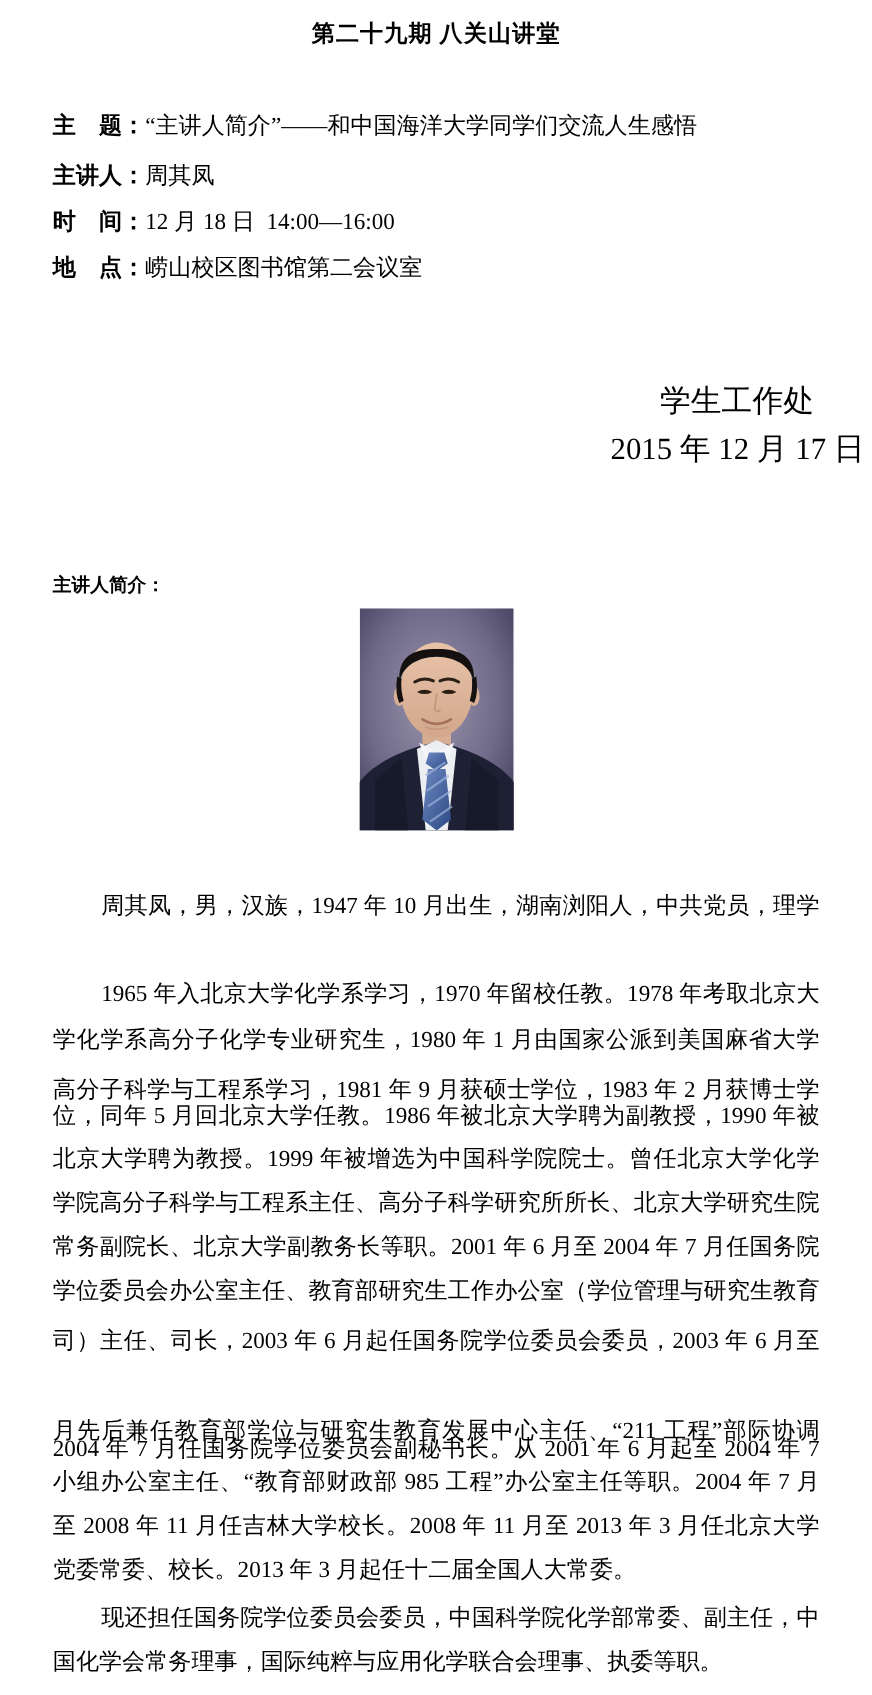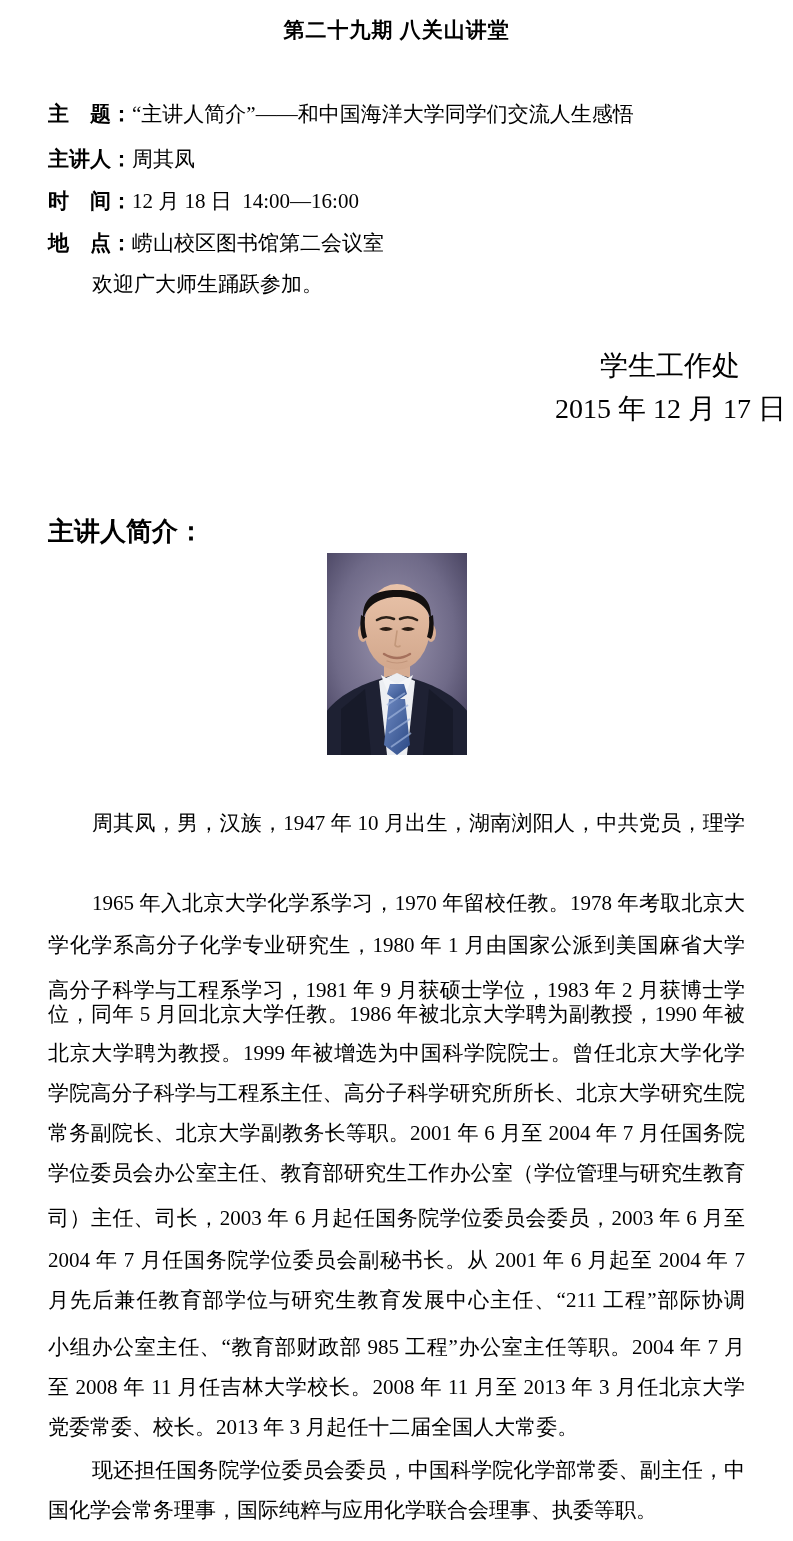--- a/index.html
+++ b/index.html
@@ -18,21 +18,21 @@
   
   .row{
     position:absolute;left:48px;width:700px;
     font-size:21px;line-height:26px;white-space:nowrap;
   }
   .lbl{font-weight:bold;}
   .val{white-space:pre;}
   
   .signoff{position:absolute;font-size:28px;line-height:26px;white-space:pre;}
   
-  .bio-h{position:absolute;left:48px;font-size:26px;font-weight:bold;line-height:26px;}
+  .bio-h{position:absolute;left:48px;font-size:17px;font-weight:bold;line-height:26px;}
   
   .bl{
     position:absolute;left:48px;width:697px;
     font-size:21px;line-height:25px;
     text-align:justify;text-align-last:justify;
   }
   .bl.end{text-align:left;text-align-last:left;}
   .bl.ind{padding-left:44px;width:653px;}
   
   .photo{
@@ -56,21 +56,20 @@
   </div>
 
   <div class="row" style="top:188px">
     <span class="lbl">时　间：</span><span class="val">12 月 18 日  14:00—16:00</span>
   </div>
 
   <div class="row" style="top:230px">
     <span class="lbl">地　点：</span><span class="val">崂山校区图书馆第二会议室</span>
   </div>
 
-  <div class="row" style="top:271px;left:92px">欢迎广大师生踊跃参加。</div>
 
   <div class="signoff" style="top:353px;left:600px">学生工作处</div>
   <div class="signoff" style="top:396px;left:555px">2015 年 12 月 17 日</div>
 
   <div class="bio-h" style="top:519px">主讲人简介：</div>
 
   <figure class="photo" aria-label="周其凤肖像照">
     <svg viewBox="0 0 140 202" xmlns="http://www.w3.org/2000/svg">
       <defs>
         <radialGradient id="bgGrad" cx="48%" cy="42%" r="78%">
@@ -134,21 +133,21 @@
   <div class="bl ind" style="top:811px">周其凤，男，汉族，1947 年 10 月出生，湖南浏阳人，中共党员，理学</div>
   <div class="bl ind" style="top:891px">1965 年入北京大学化学系学习，1970 年留校任教。1978 年考取北京大</div>
   <div class="bl" style="top:933px">学化学系高分子化学专业研究生，1980 年 1 月由国家公派到美国麻省大学</div>
   <div class="bl" style="top:978px">高分子科学与工程系学习，1981 年 9 月获硕士学位，1983 年 2 月获博士学</div>
   <div class="bl" style="top:1002px">位，同年 5 月回北京大学任教。1986 年被北京大学聘为副教授，1990 年被</div>
   <div class="bl" style="top:1041px">北京大学聘为教授。1999 年被增选为中国科学院院士。曾任北京大学化学</div>
   <div class="bl" style="top:1081px">学院高分子科学与工程系主任、高分子科学研究所所长、北京大学研究生院</div>
   <div class="bl" style="top:1121px">常务副院长、北京大学副教务长等职。2001 年 6 月至 2004 年 7 月任国务院</div>
   <div class="bl" style="top:1161px">学位委员会办公室主任、教育部研究生工作办公室（学位管理与研究生教育</div>
   <div class="bl" style="top:1206px">司）主任、司长，2003 年 6 月起任国务院学位委员会委员，2003 年 6 月至</div>
-  <div class="bl" style="top:1248px">2004 年 7 月任国务院学位委员会副秘书长。从 2001 年 6 月起至 2004 年 7</div>
+  <div class="bl" style="top:1305px">2004 年 7 月任国务院学位委员会副秘书长。从 2001 年 6 月起至 2004 年 7</div>
   <div class="bl" style="top:1288px">月先后兼任教育部学位与研究生教育发展中心主任、“211 工程”部际协调</div>
   <div class="bl" style="top:1335px">小组办公室主任、“教育部财政部 985 工程”办公室主任等职。2004 年 7 月</div>
   <div class="bl" style="top:1375px">至 2008 年 11 月任吉林大学校长。2008 年 11 月至 2013 年 3 月任北京大学</div>
   <div class="bl end" style="top:1415px">党委常委、校长。2013 年 3 月起任十二届全国人大常委。</div>
   <div class="bl ind" style="top:1458px">现还担任国务院学位委员会委员，中国科学院化学部常委、副主任，中</div>
   <div class="bl end" style="top:1498px">国化学会常务理事，国际纯粹与应用化学联合会理事、执委等职。</div>
 
 </div>
 
 </body></html>

